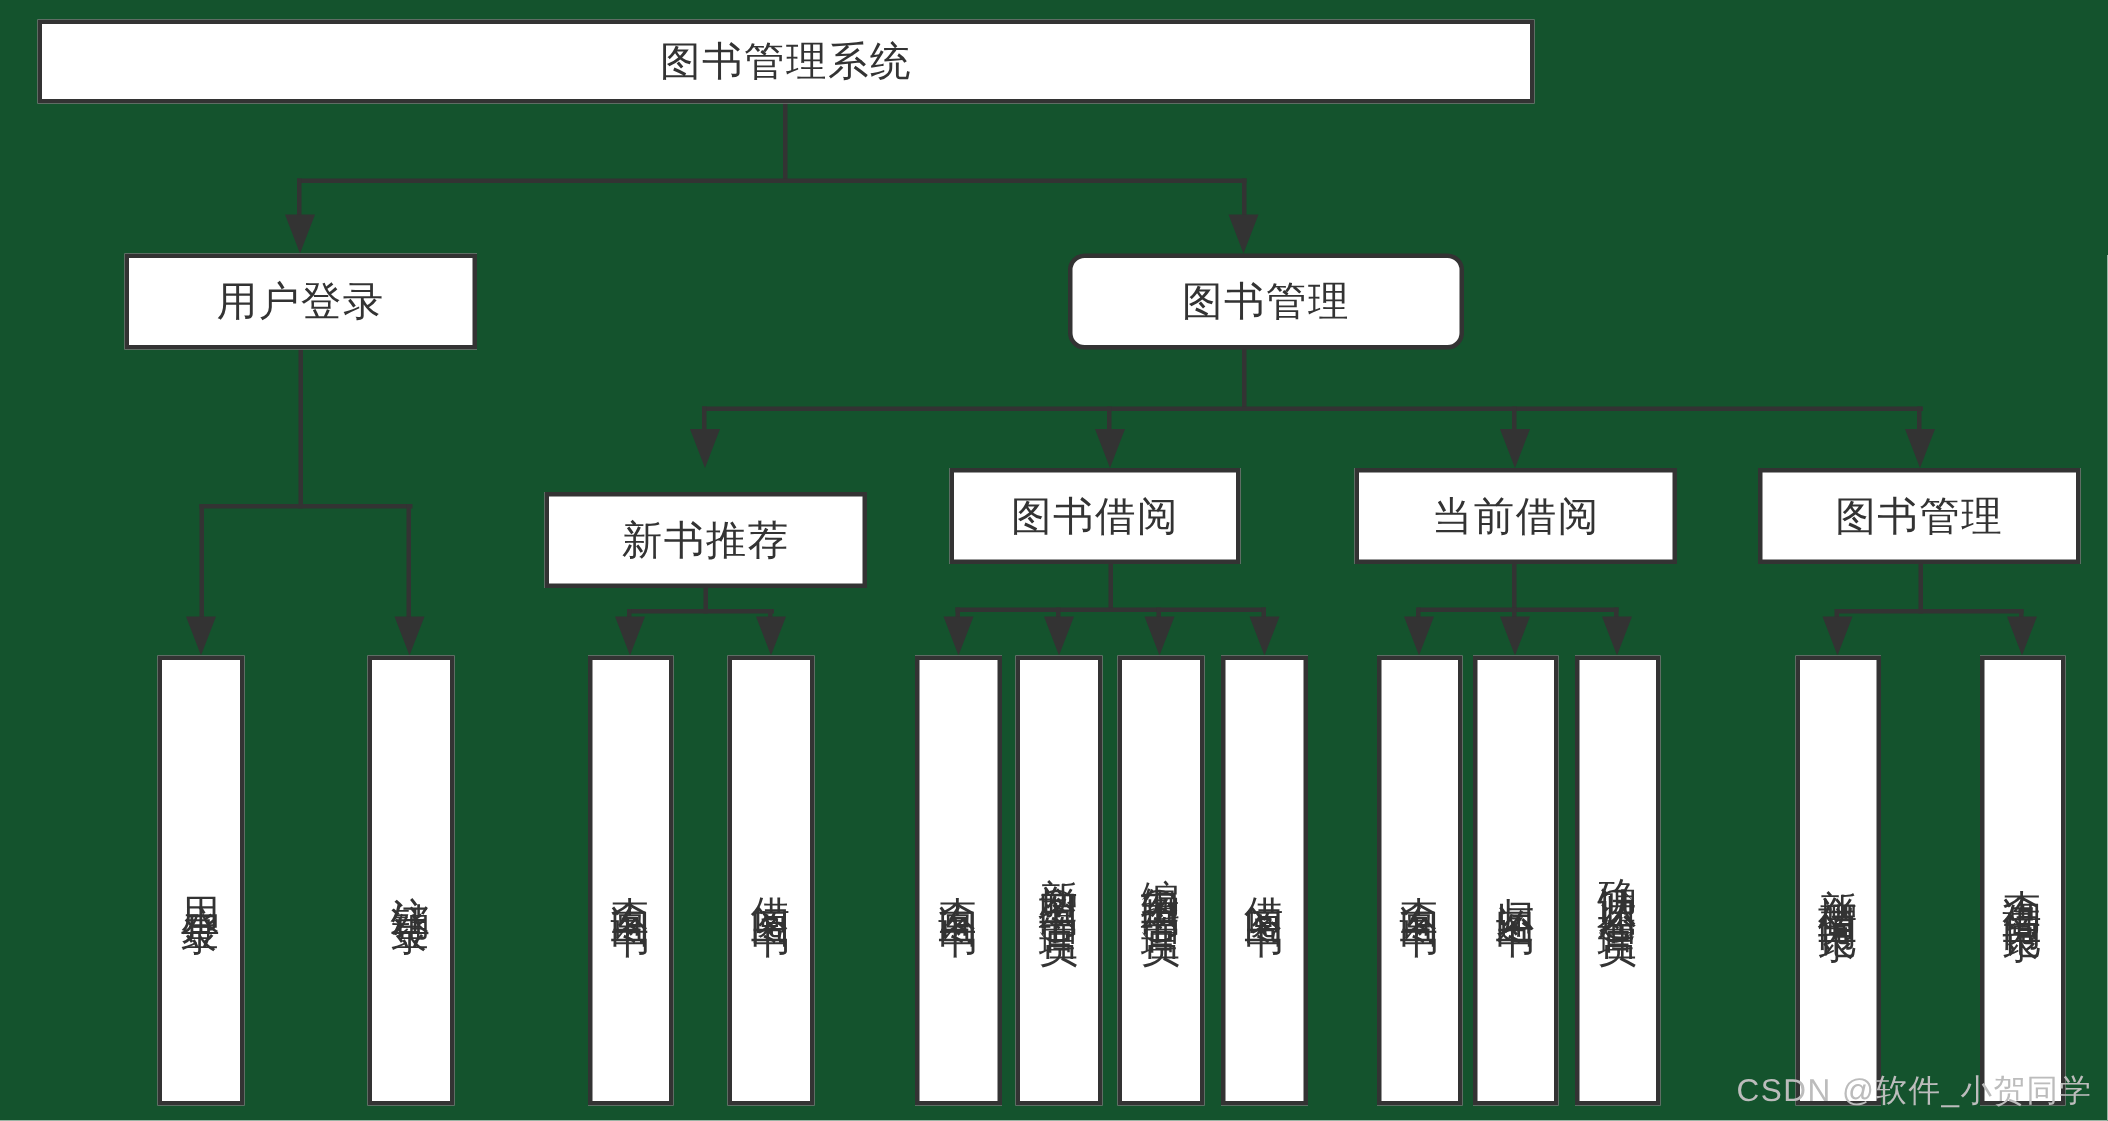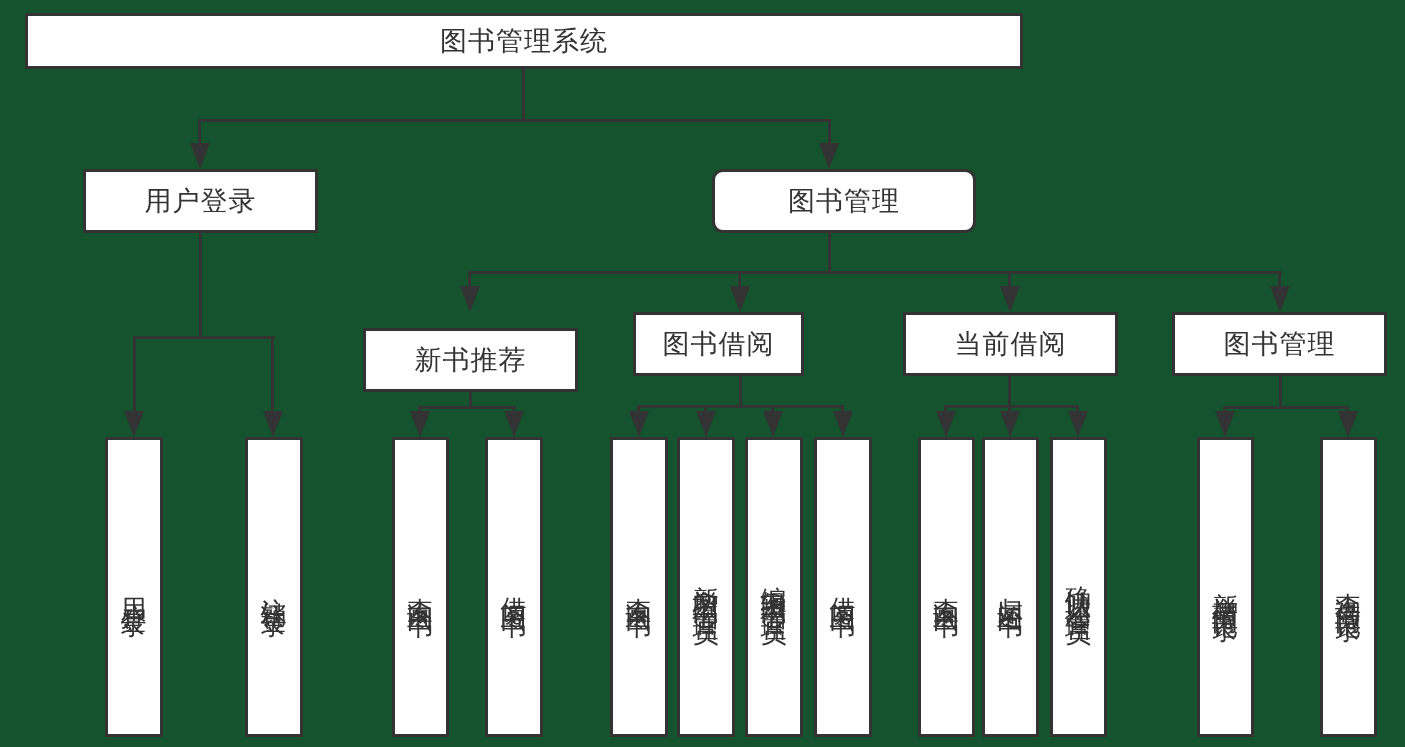--- a/index.html
+++ b/index.html
@@ -128,21 +128,21 @@
   <div class="box" style="left:83px;top:169px;width:235px;height:64px;">
     <span class="hlabel">用户登录</span>
   </div>
   <div class="box" style="left:712px;top:169px;width:264px;height:64px;border-radius:11px;">
     <span class="hlabel">图书管理</span>
   </div>
 
   <div class="box" style="left:363px;top:328px;width:215px;height:64px;">
     <span class="hlabel">新书推荐</span>
   </div>
-  <div class="box" style="left:633px;top:312px;width:171px;height:64px;">
+  <div class="box" style="left:633px;top:312px;width:194px;height:64px;">
     <span class="hlabel">图书借阅</span>
   </div>
   <div class="box" style="left:903px;top:312px;width:215px;height:64px;">
     <span class="hlabel">当前借阅</span>
   </div>
   <div class="box" style="left:1172px;top:312px;width:215px;height:64px;">
     <span class="hlabel">图书管理</span>
   </div>
 
   <div class="box" style="left:105px;top:437px;width:58px;height:300px;">
@@ -182,14 +182,15 @@
     <span class="vlabel">确认归还（管理员）</span>
   </div>
 
   <div class="box" style="left:1197px;top:437px;width:57px;height:300px;">
     <span class="vlabel">新增借阅记录</span>
   </div>
   <div class="box" style="left:1320px;top:437px;width:57px;height:300px;">
     <span class="vlabel">查询借阅记录</span>
   </div>
 
+  <div class="watermark">CSDN @软件_小贺同学</div>
 
 </div>
 
 </body></html>

